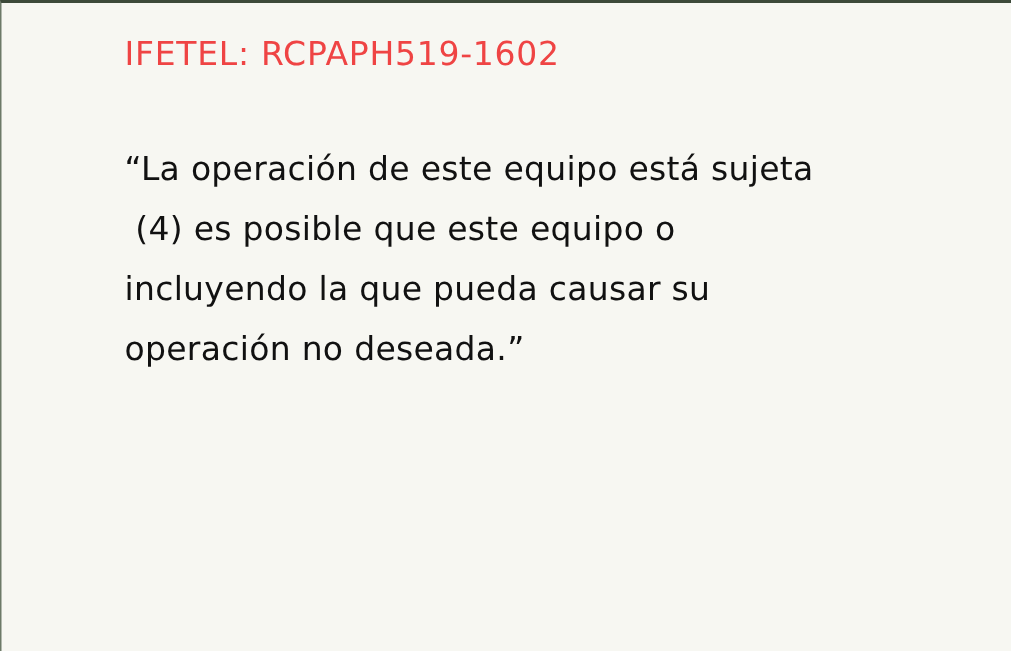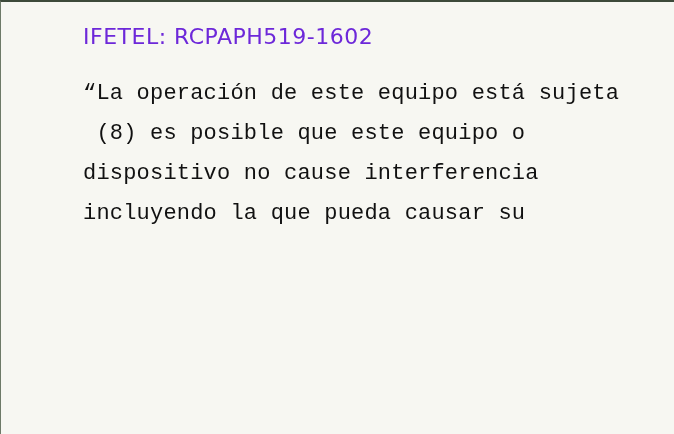--- a/index.html
+++ b/index.html
@@ -19,44 +19,43 @@
     inset: 0;
     background: #f7f7f2;
     border-top: 2px solid #3d4a3a;
     border-left: 1px solid #6d7a68;
     box-sizing: border-box;
     padding: 14px 40px 10px 82px;
   }
   .heading {
     font-size: 22px;
     line-height: 1.35;
-    color: #6d28d9;
+    color: #ef4444;
     letter-spacing: 0.5px;
     margin: 6px 0 0 0;
     white-space: pre;
   }
   .body-block {
-    margin-top: 22px;
-    font-family: Liberation Mono, monospace;
+    margin-top: 42px;
   }
   .body-line {
     font-size: 22px;
     line-height: 40px;
     color: #111111;
     letter-spacing: 0.2px;
     white-space: pre;
   }
 </style>
 </head>
 <body>
 
 <div class="page">
 
   <div class="heading">IFETEL: RCPAPH519-1602</div>
 
   <div class="body-block">
     <div class="body-line">“La operación de este equipo está sujeta</div>
-    <div class="body-line"> (8) es posible que este equipo o</div>
-    <div class="body-line">dispositivo no cause interferencia</div>
+    <div class="body-line"> (4) es posible que este equipo o</div>
     <div class="body-line">incluyendo la que pueda causar su</div>
+    <div class="body-line">operación no deseada.”</div>
   </div>
 
 </div>
 
 </body></html>

